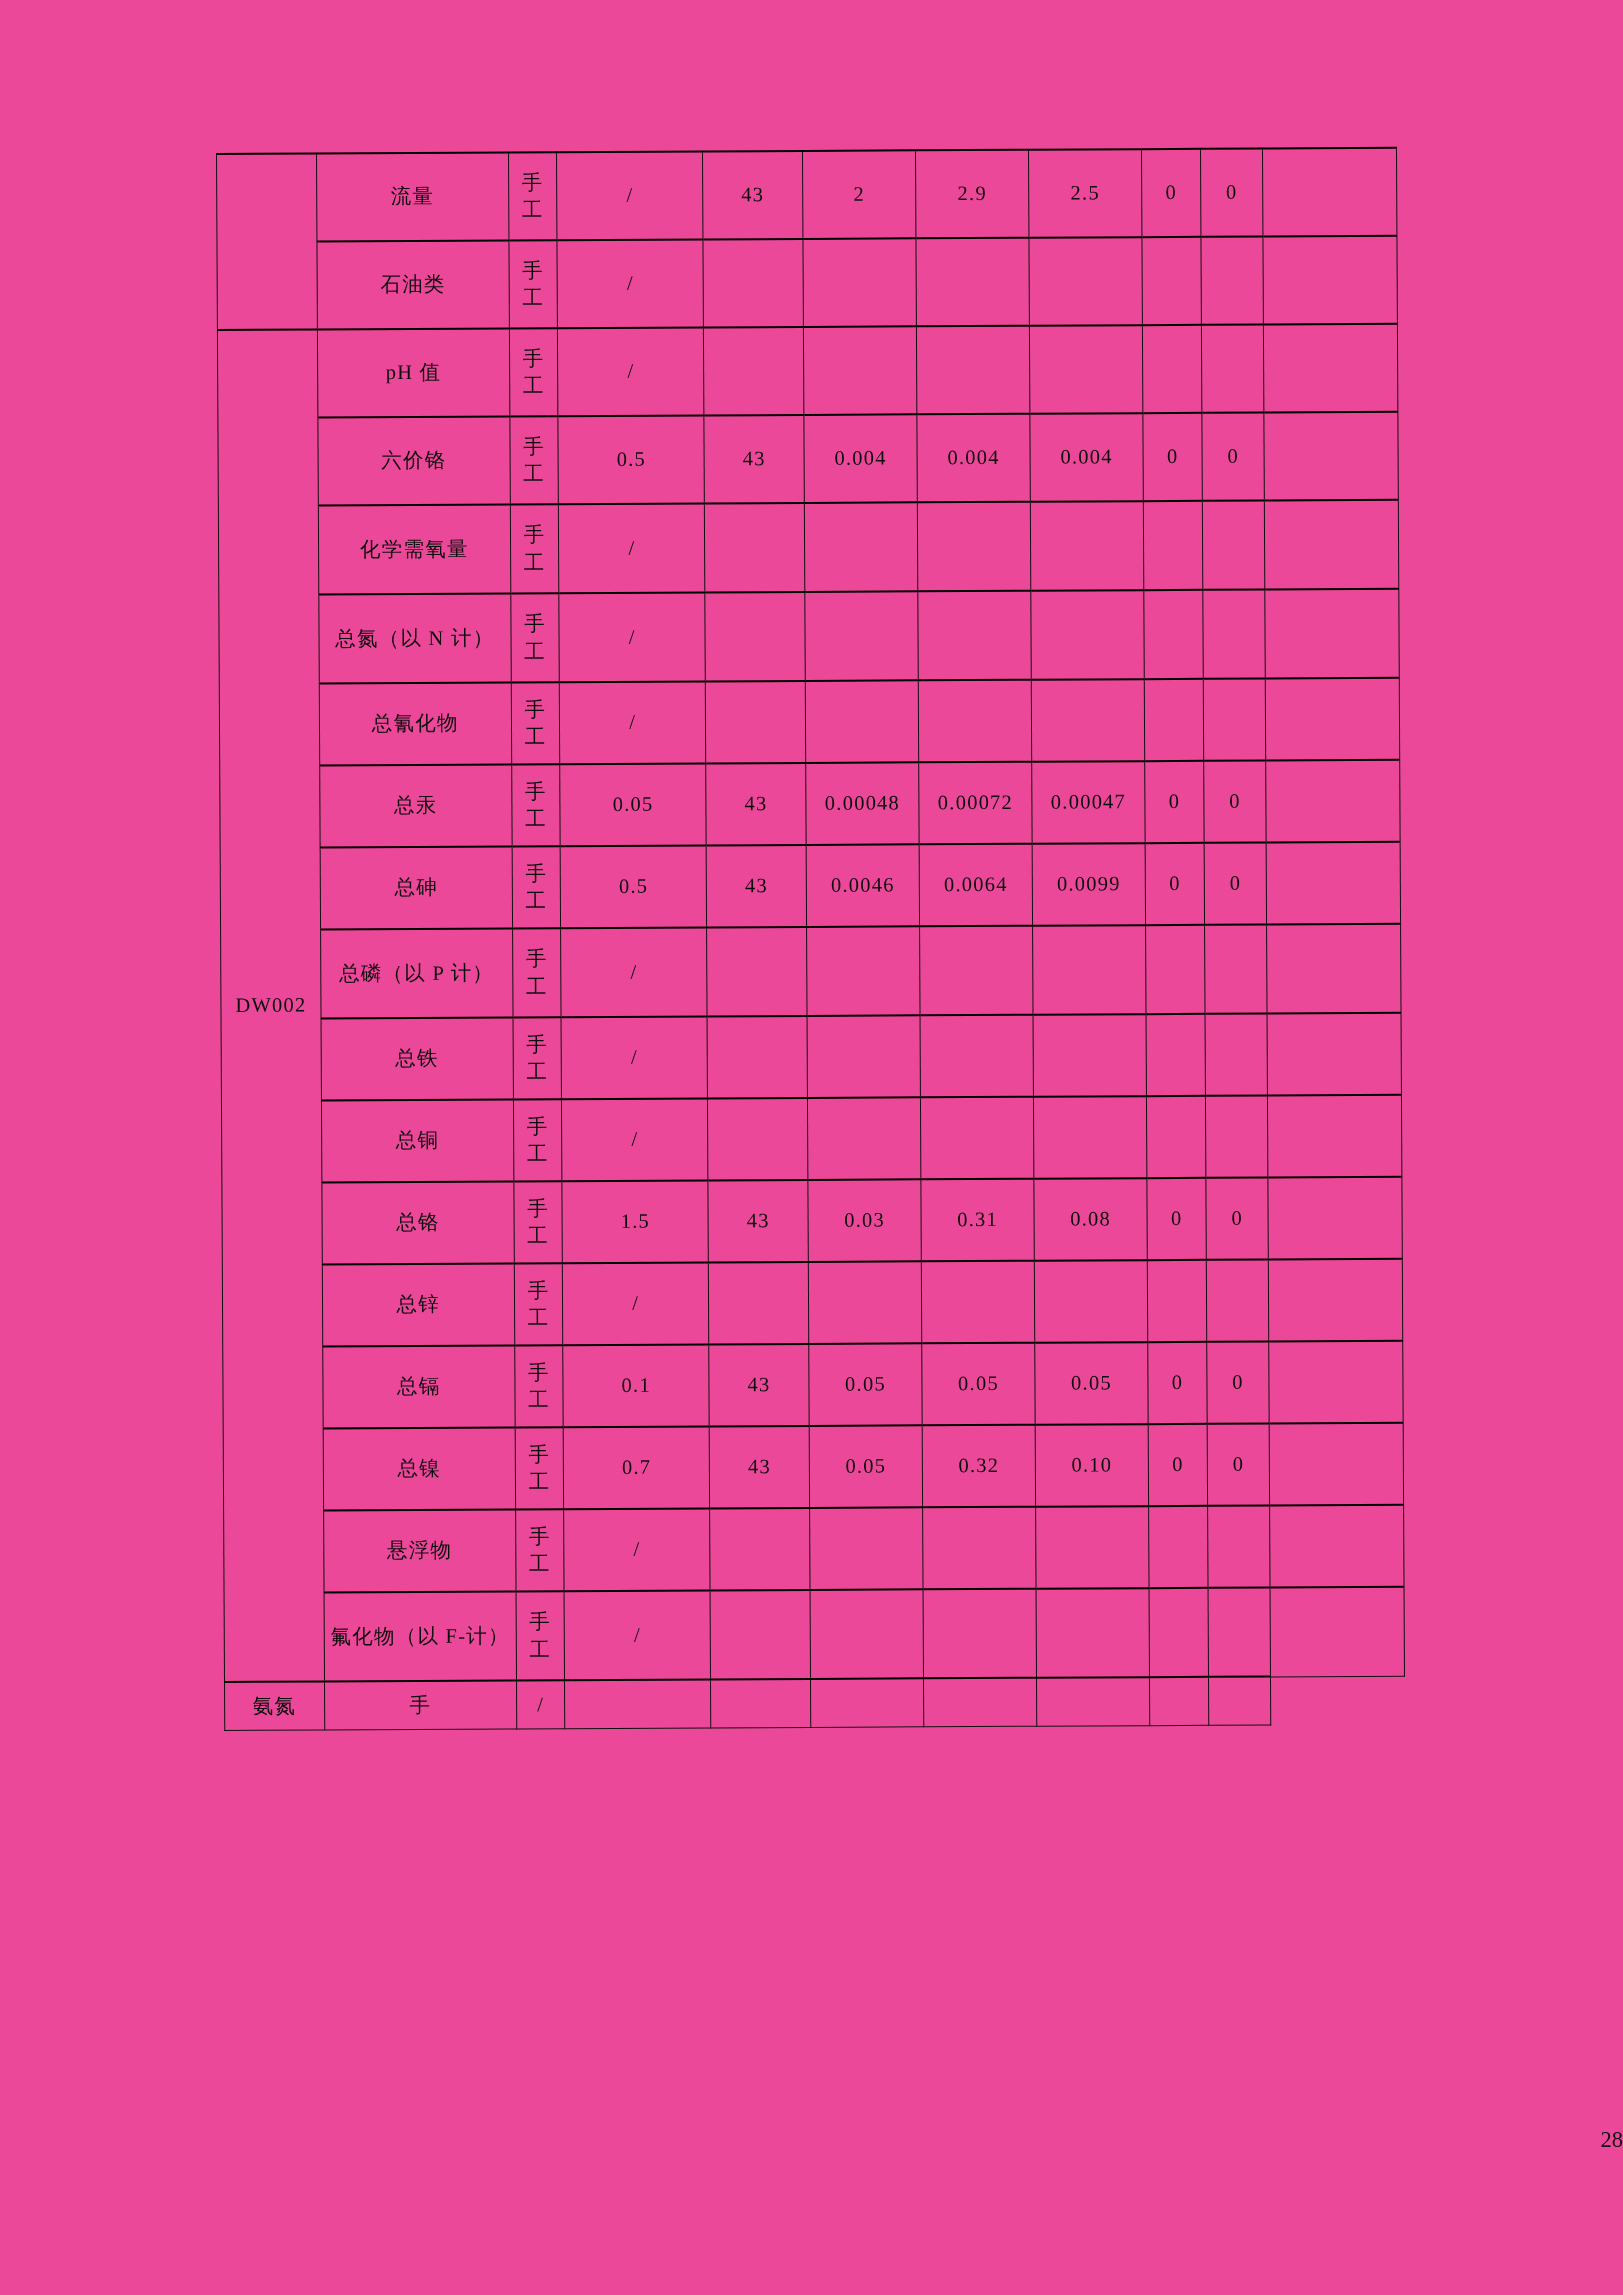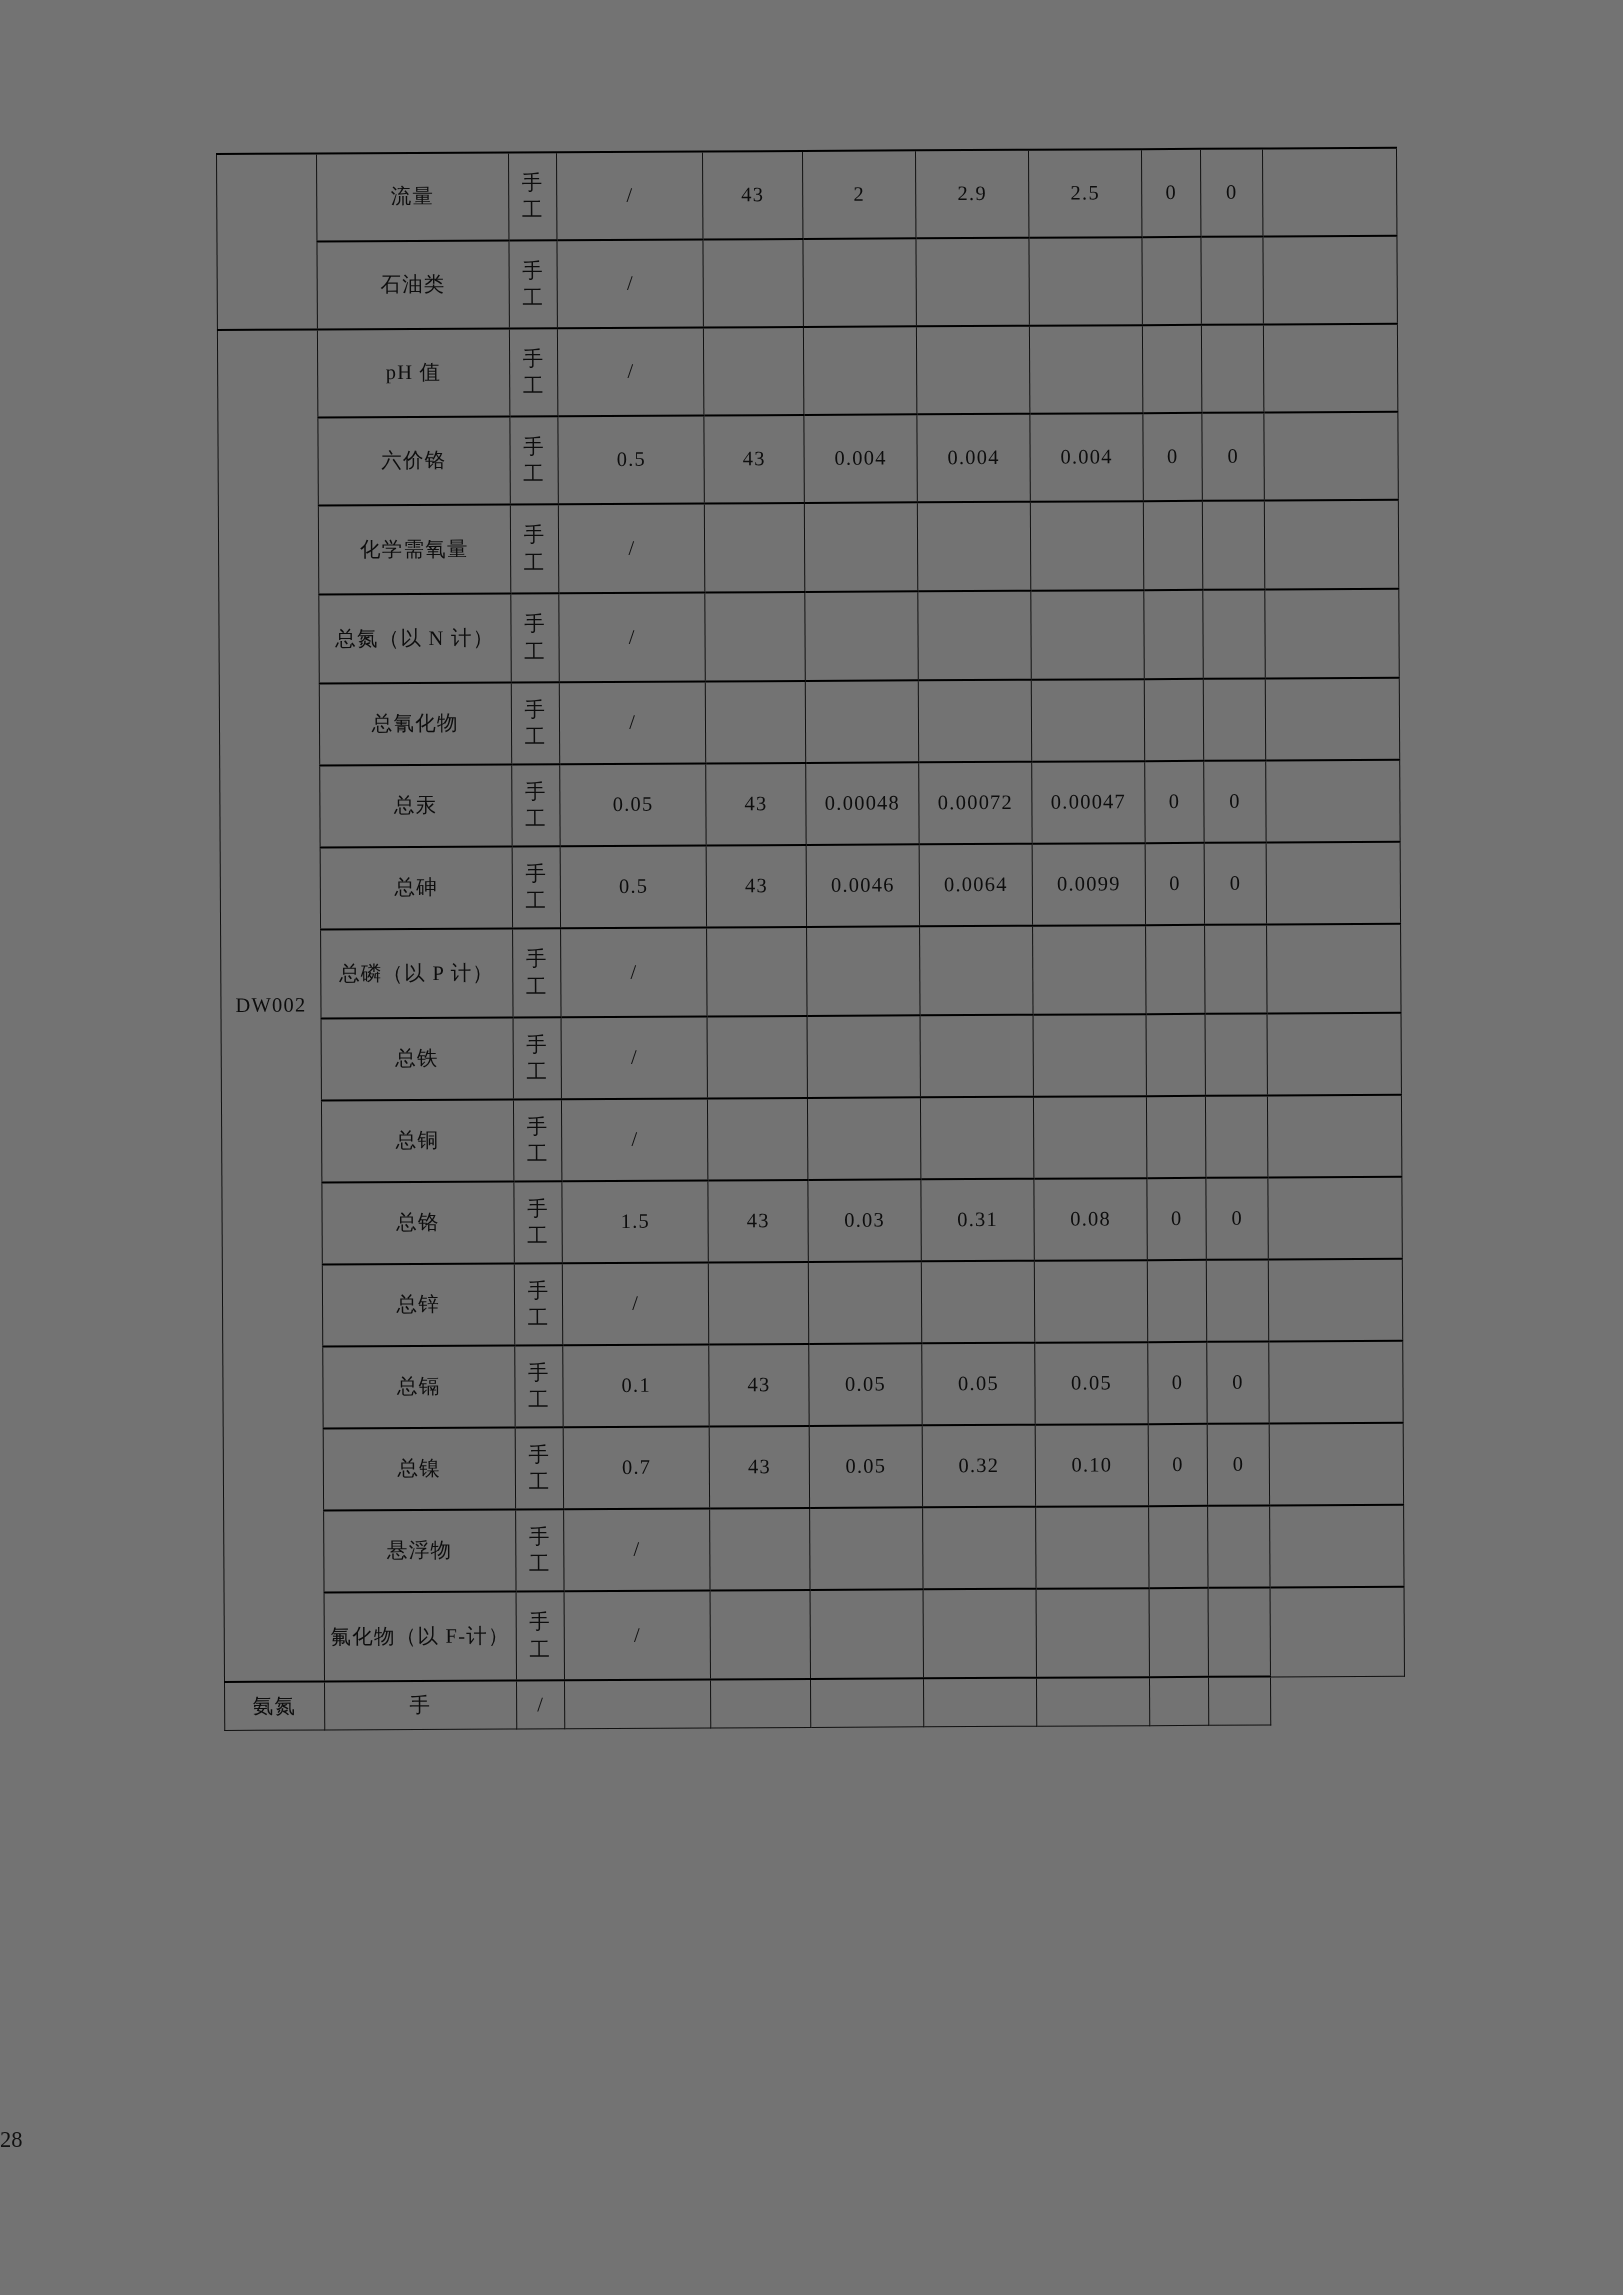--- a/index.html
+++ b/index.html
@@ -13,21 +13,21 @@
     position: relative;
     font-family: "Liberation Serif", "DejaVu Serif", serif;
     color: #1a1a1a;
     overflow: hidden;
   }
 
   
   #page {
     position: absolute;
     inset: 0;
-    background: #737373;
+    background: #ec4899;
   }
 
   
   #table-wrap {
     position: absolute;
     left: 216px;
     top: 153px;
     width: 1181px;
     transform: rotate(-0.30deg);
     transform-origin: 0 0;
@@ -108,21 +108,21 @@
   tr.h-tall    td { height: 86px; }
   tr.h-normal  td { height: 80px; }
   tr.h-two     td { height: 87px; }
   tr.h-last    td { height: 47px; border-radius: 24px;  }
 
   #page-number {
     position: absolute;
     left: 0;
     top: 2127px;
     width: 1623px;
-    text-align: left;
+    text-align: right;
     font-family: "Liberation Serif", "DejaVu Serif", serif;
     font-size: 22.5px;
     color: #111111;
   }
 </style>
 </head>
 <body>
 
 <div id="page">
 

